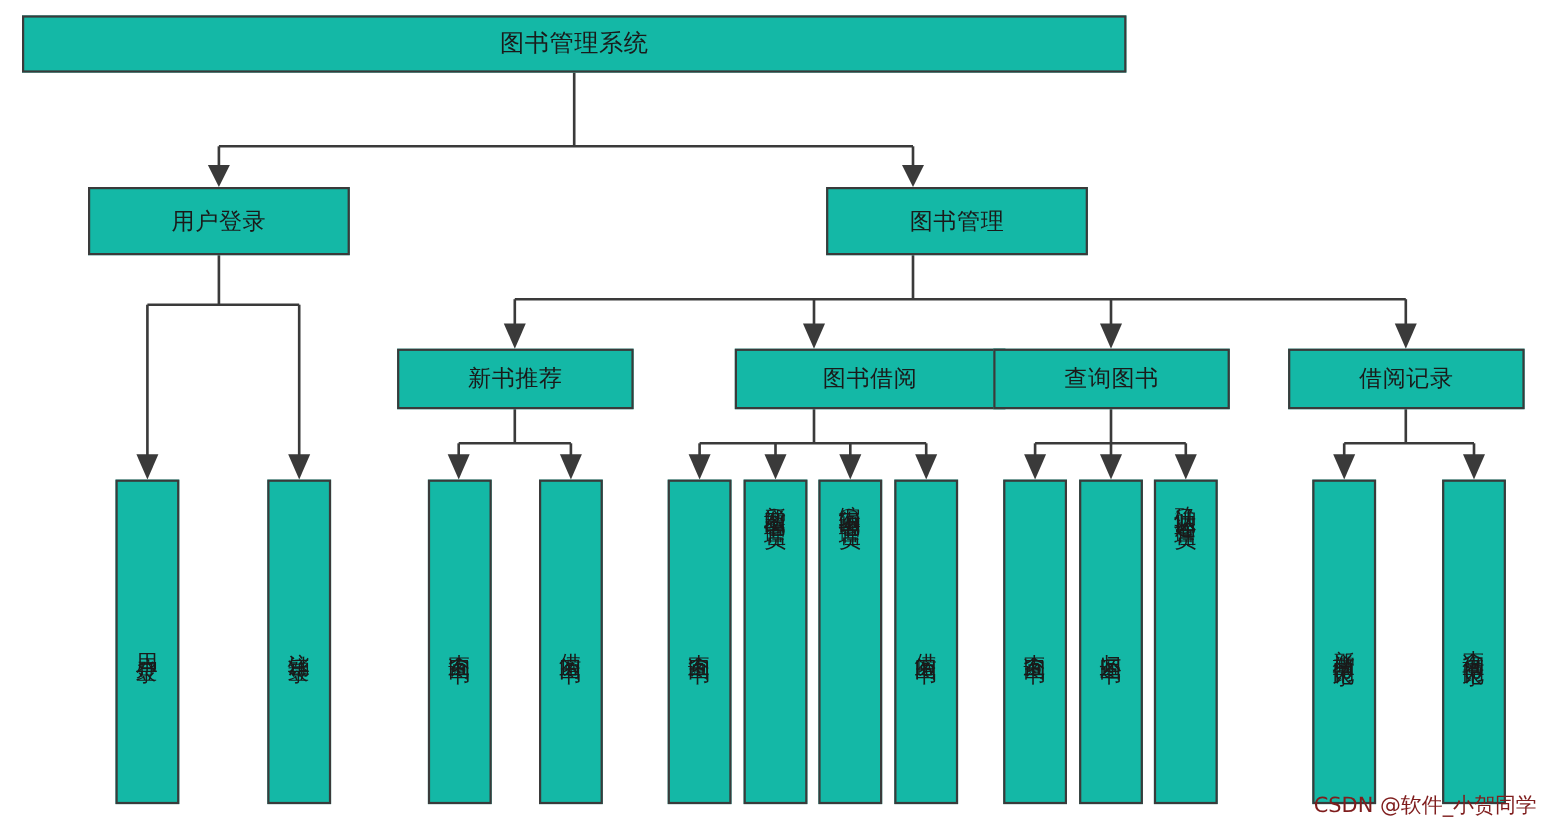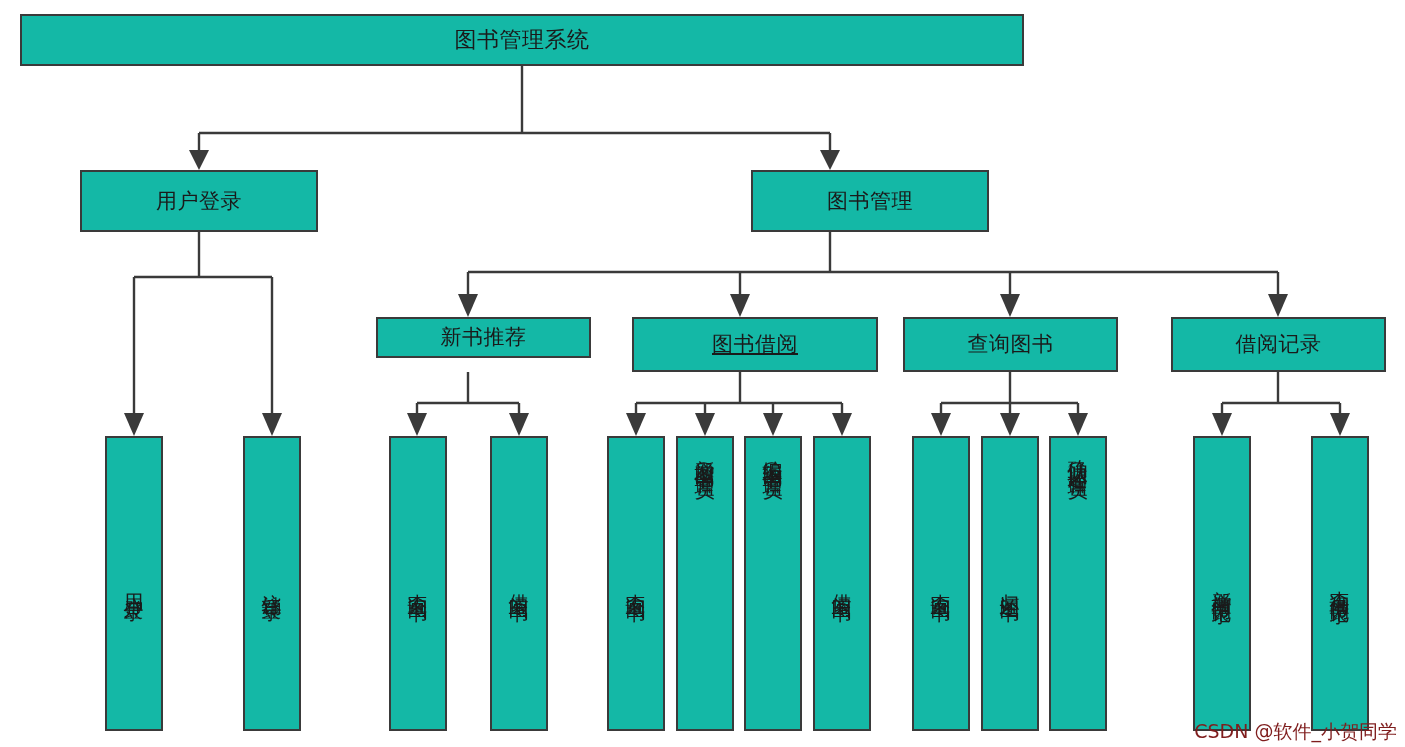--- a/index.html
+++ b/index.html
@@ -160,25 +160,25 @@
   </div>
 
   <div class="node horiz" style="left:80px; top:170px; width:238px; height:62px;">
     <span class="lbl">用户登录</span>
   </div>
 
   <div class="node horiz" style="left:710px; top:170px; width:238px; height:62px;margin-left:41px;">
     <span class="lbl">图书管理</span>
   </div>
 
-  <div class="node horiz" style="left:376px; top:317px; width:215px; height:41px;">
+  <div class="node horiz" style="left:361px; top:317px; width:215px; height:55px;">
     <span class="lbl">新书推荐</span>
   </div>
 
-  <div class="node horiz" style="left:632px; top:317px; width:246px; height:55px;text-decoration:underline;">
+  <div class="node horiz" style="left:668px; top:317px; width:246px; height:55px;">
     <span class="lbl">图书借阅</span>
   </div>
 
   <div class="node horiz" style="left:903px; top:317px; width:215px; height:55px;">
     <span class="lbl">查询图书</span>
   </div>
 
   <div class="node horiz" style="left:1171px; top:317px; width:215px; height:55px;">
     <span class="lbl">借阅记录</span>
   </div>

